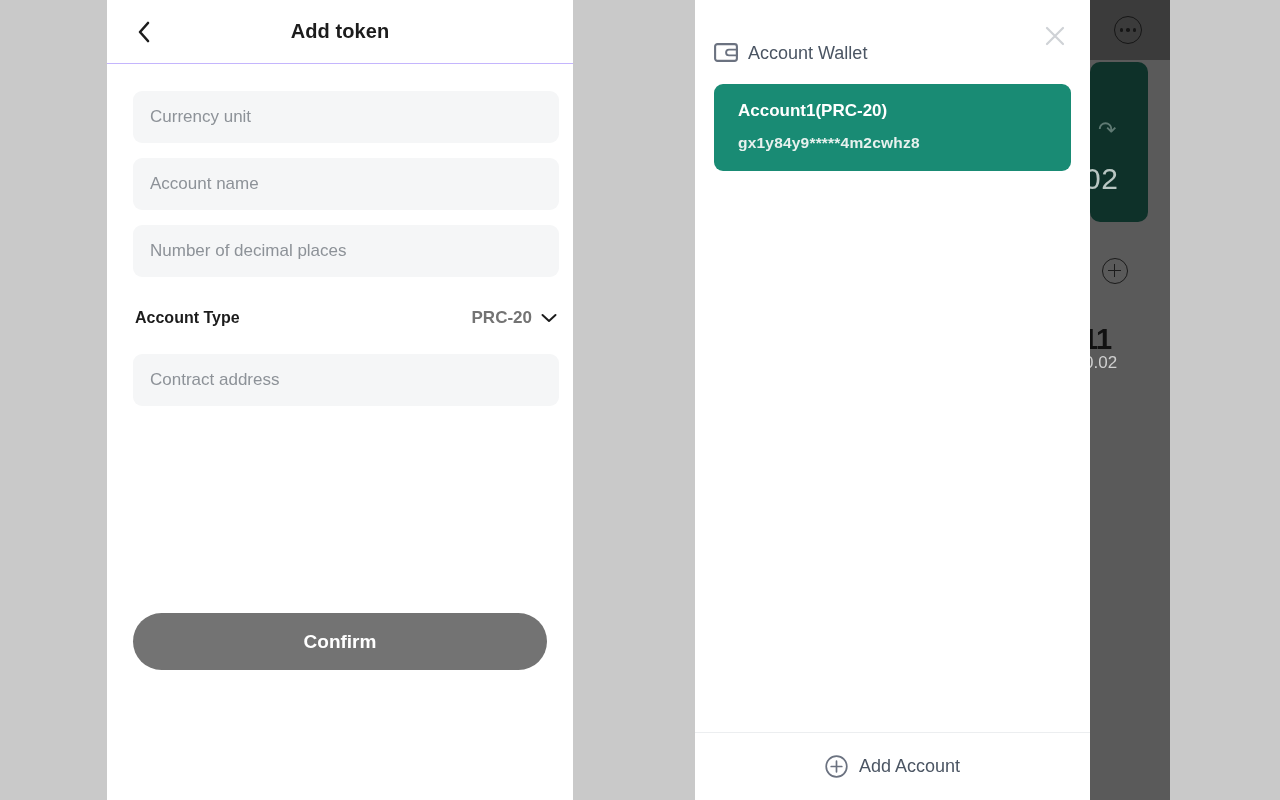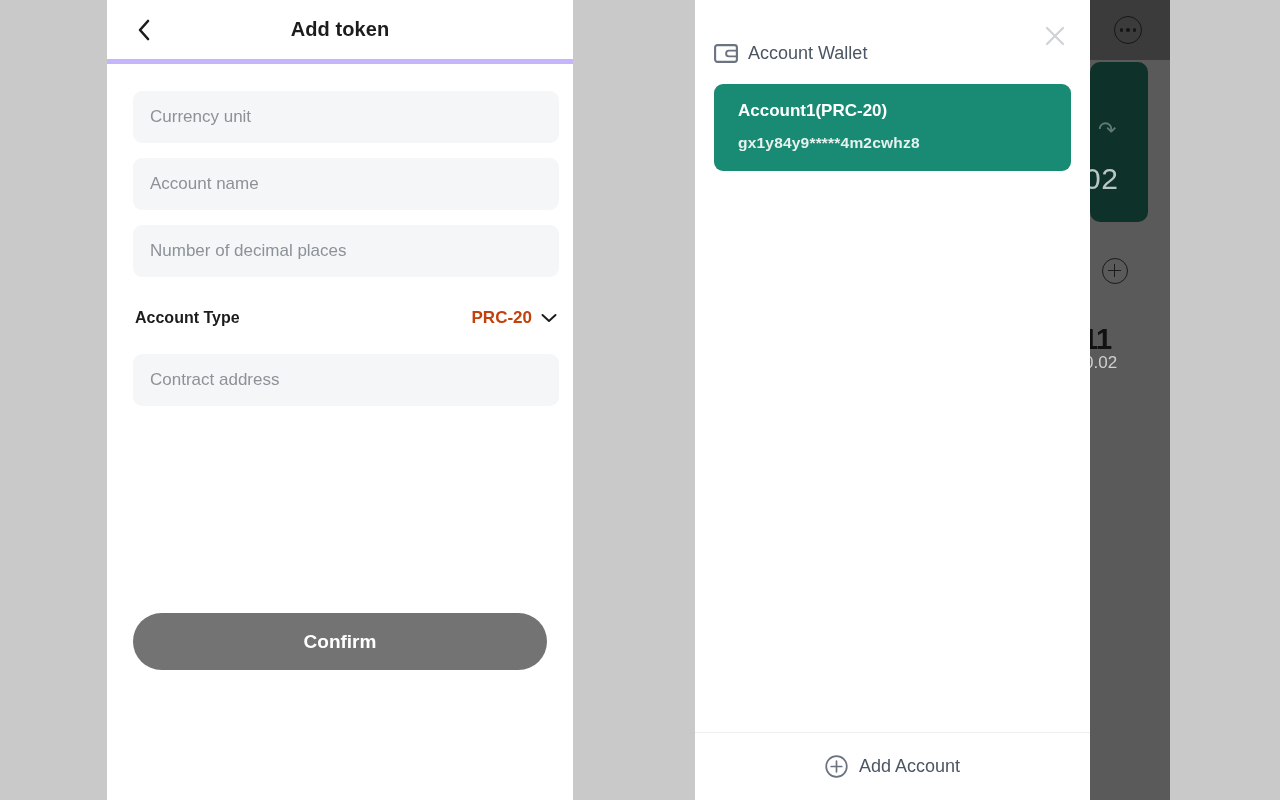--- a/index.html
+++ b/index.html
@@ -55,21 +55,21 @@
     position: absolute; left: -6px; top: 353px;
     font-size: 17px; color: #cfcfcf;
   }
 
   
   .panel-left {
     position: absolute; left: 107px; top: 0; width: 466px; height: 800px;
     background: #ffffff;
   }
   .lp-header {
-    position: relative; height: 64px; border-bottom: 5px solid #c4b5fd;
+    position: relative; height: 64px; border-bottom: 1px solid #c4b5fd;
     display: flex; align-items: center; justify-content: center;
   }
   .back-btn {
     position: absolute; left: 20px; top: 50%; transform: translateY(-50%);
     width: 34px; height: 34px; display: flex; align-items: center; justify-content: center;
     cursor: pointer;
   }
   .back-btn svg { display: block; }
   .lp-title { font-size: 20px; font-weight: 700; color: #1c1c1c; letter-spacing: 0.1px; }
 
@@ -80,21 +80,21 @@
     margin-bottom: 15px; cursor: text;
   }
   .field .ph { font-size: 17px; color: #8d9298; }
 
   .row-account {
     height: 52px; display: flex; align-items: center; justify-content: space-between;
     margin: 8px 0 10px 0; padding: 0 2px;
   }
   .row-account .lbl { font-size: 16px; font-weight: 700; color: #1c1c1c; }
   .row-account .val {
-    font-size: 17px; font-weight: 700; color: #c2410c;
+    font-size: 17px; font-weight: 700; color: #737373;
     display: flex; align-items: center; gap: 9px; cursor: pointer; margin-left: 35px;
   }
   .chev-down { display: block; }
 
   .confirm-btn {
     position: absolute; left: 26px; top: 613px; width: 414px; height: 57px;
     background: #737373; border-radius: 29px; border: none;
     display: flex; align-items: center; justify-content: center;
     color: #ffffff; font-size: 19px; font-weight: 700; cursor: pointer;
     font-family: "Liberation Sans", sans-serif;
@@ -103,21 +103,21 @@
   
   .panel-right {
     position: absolute; left: 695px; top: 0; width: 395px; height: 800px;
     background: #ffffff; display: flex; flex-direction: column;
   }
   .rp-header {
     position: relative; height: 84px; flex: 0 0 auto;
   }
   .rp-title-wrap {
     position: absolute; left: 19px; top: 43px;
-    display: flex; align-items: center; gap: 10px;
+    display: flex; gap: 10px;
   }
   .wallet-icon { display: block; }
   .rp-title { font-size: 18px; color: #4b5563; }
   .close-btn {
     position: absolute; right: 21px; top: 22px; width: 28px; height: 28px;
     cursor: pointer;
   }
 
   .rp-list { flex: 1 1 auto; padding: 0 19px; overflow: hidden; }
   .acct-card {

